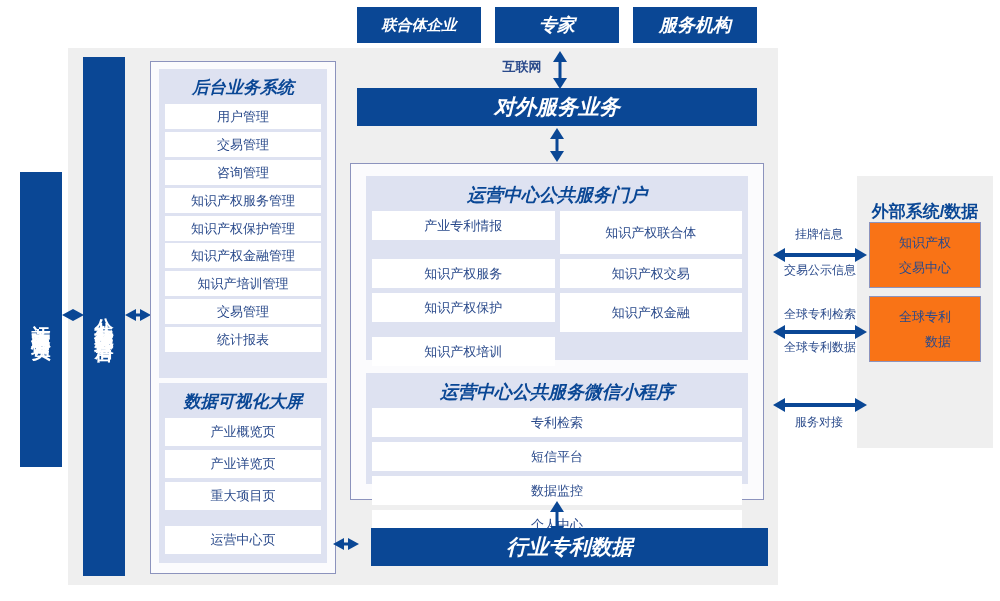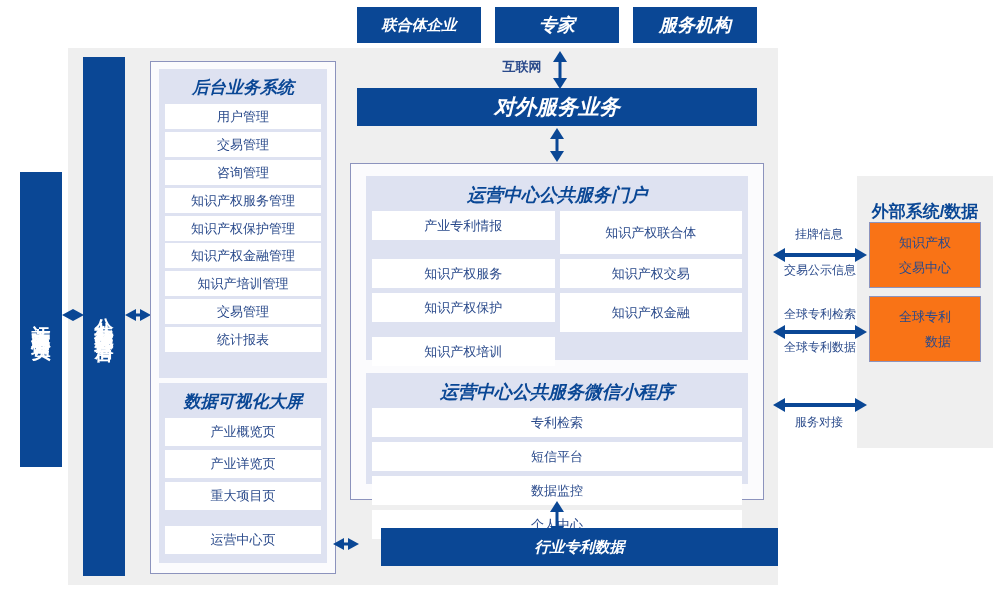--- a/index.html
+++ b/index.html
@@ -164,21 +164,21 @@
     <path d="M11 37 L18 26 L4 26 Z" fill="#0a4795"></path>
     <rect x="9.5" y="11" width="3" height="16" fill="#0a4795"></rect>
   </svg>
 
   <svg class="arrow" style="left:332px;top:534px;" width="28" height="20" viewBox="0 0 28 20">
     <path d="M1 10 L12 4 L12 16 Z" fill="#0a4795"></path>
     <path d="M27 10 L16 4 L16 16 Z" fill="#0a4795"></path>
     <rect x="6" y="8.5" width="16" height="3" fill="#0a4795"></rect>
   </svg>
 
-  <div class="navy" style="position:absolute;left:381px;top:528px;width:397px;height:38px;font-size:15px;">
+  <div class="navy" style="position:absolute;left:371px;top:528px;width:397px;height:38px;font-size:21px;">
     <span>行业专利数据</span>
   </div>
 
   <div class="graypanel" style="left:857px;top:176px;width:136px;height:272px;"></div>
 
   <div class="panel-title" style="left:857px;top:200px;width:136px;">外部系统/数据</div>
 
   <div class="ext-box" style="left:869px;top:222px;width:112px;height:66px;white-space:pre-line;">知识产权
 交易中心</div>
   <div class="ext-box" style="left:869px;top:296px;width:112px;height:66px;white-space:pre-line;">全球专利

